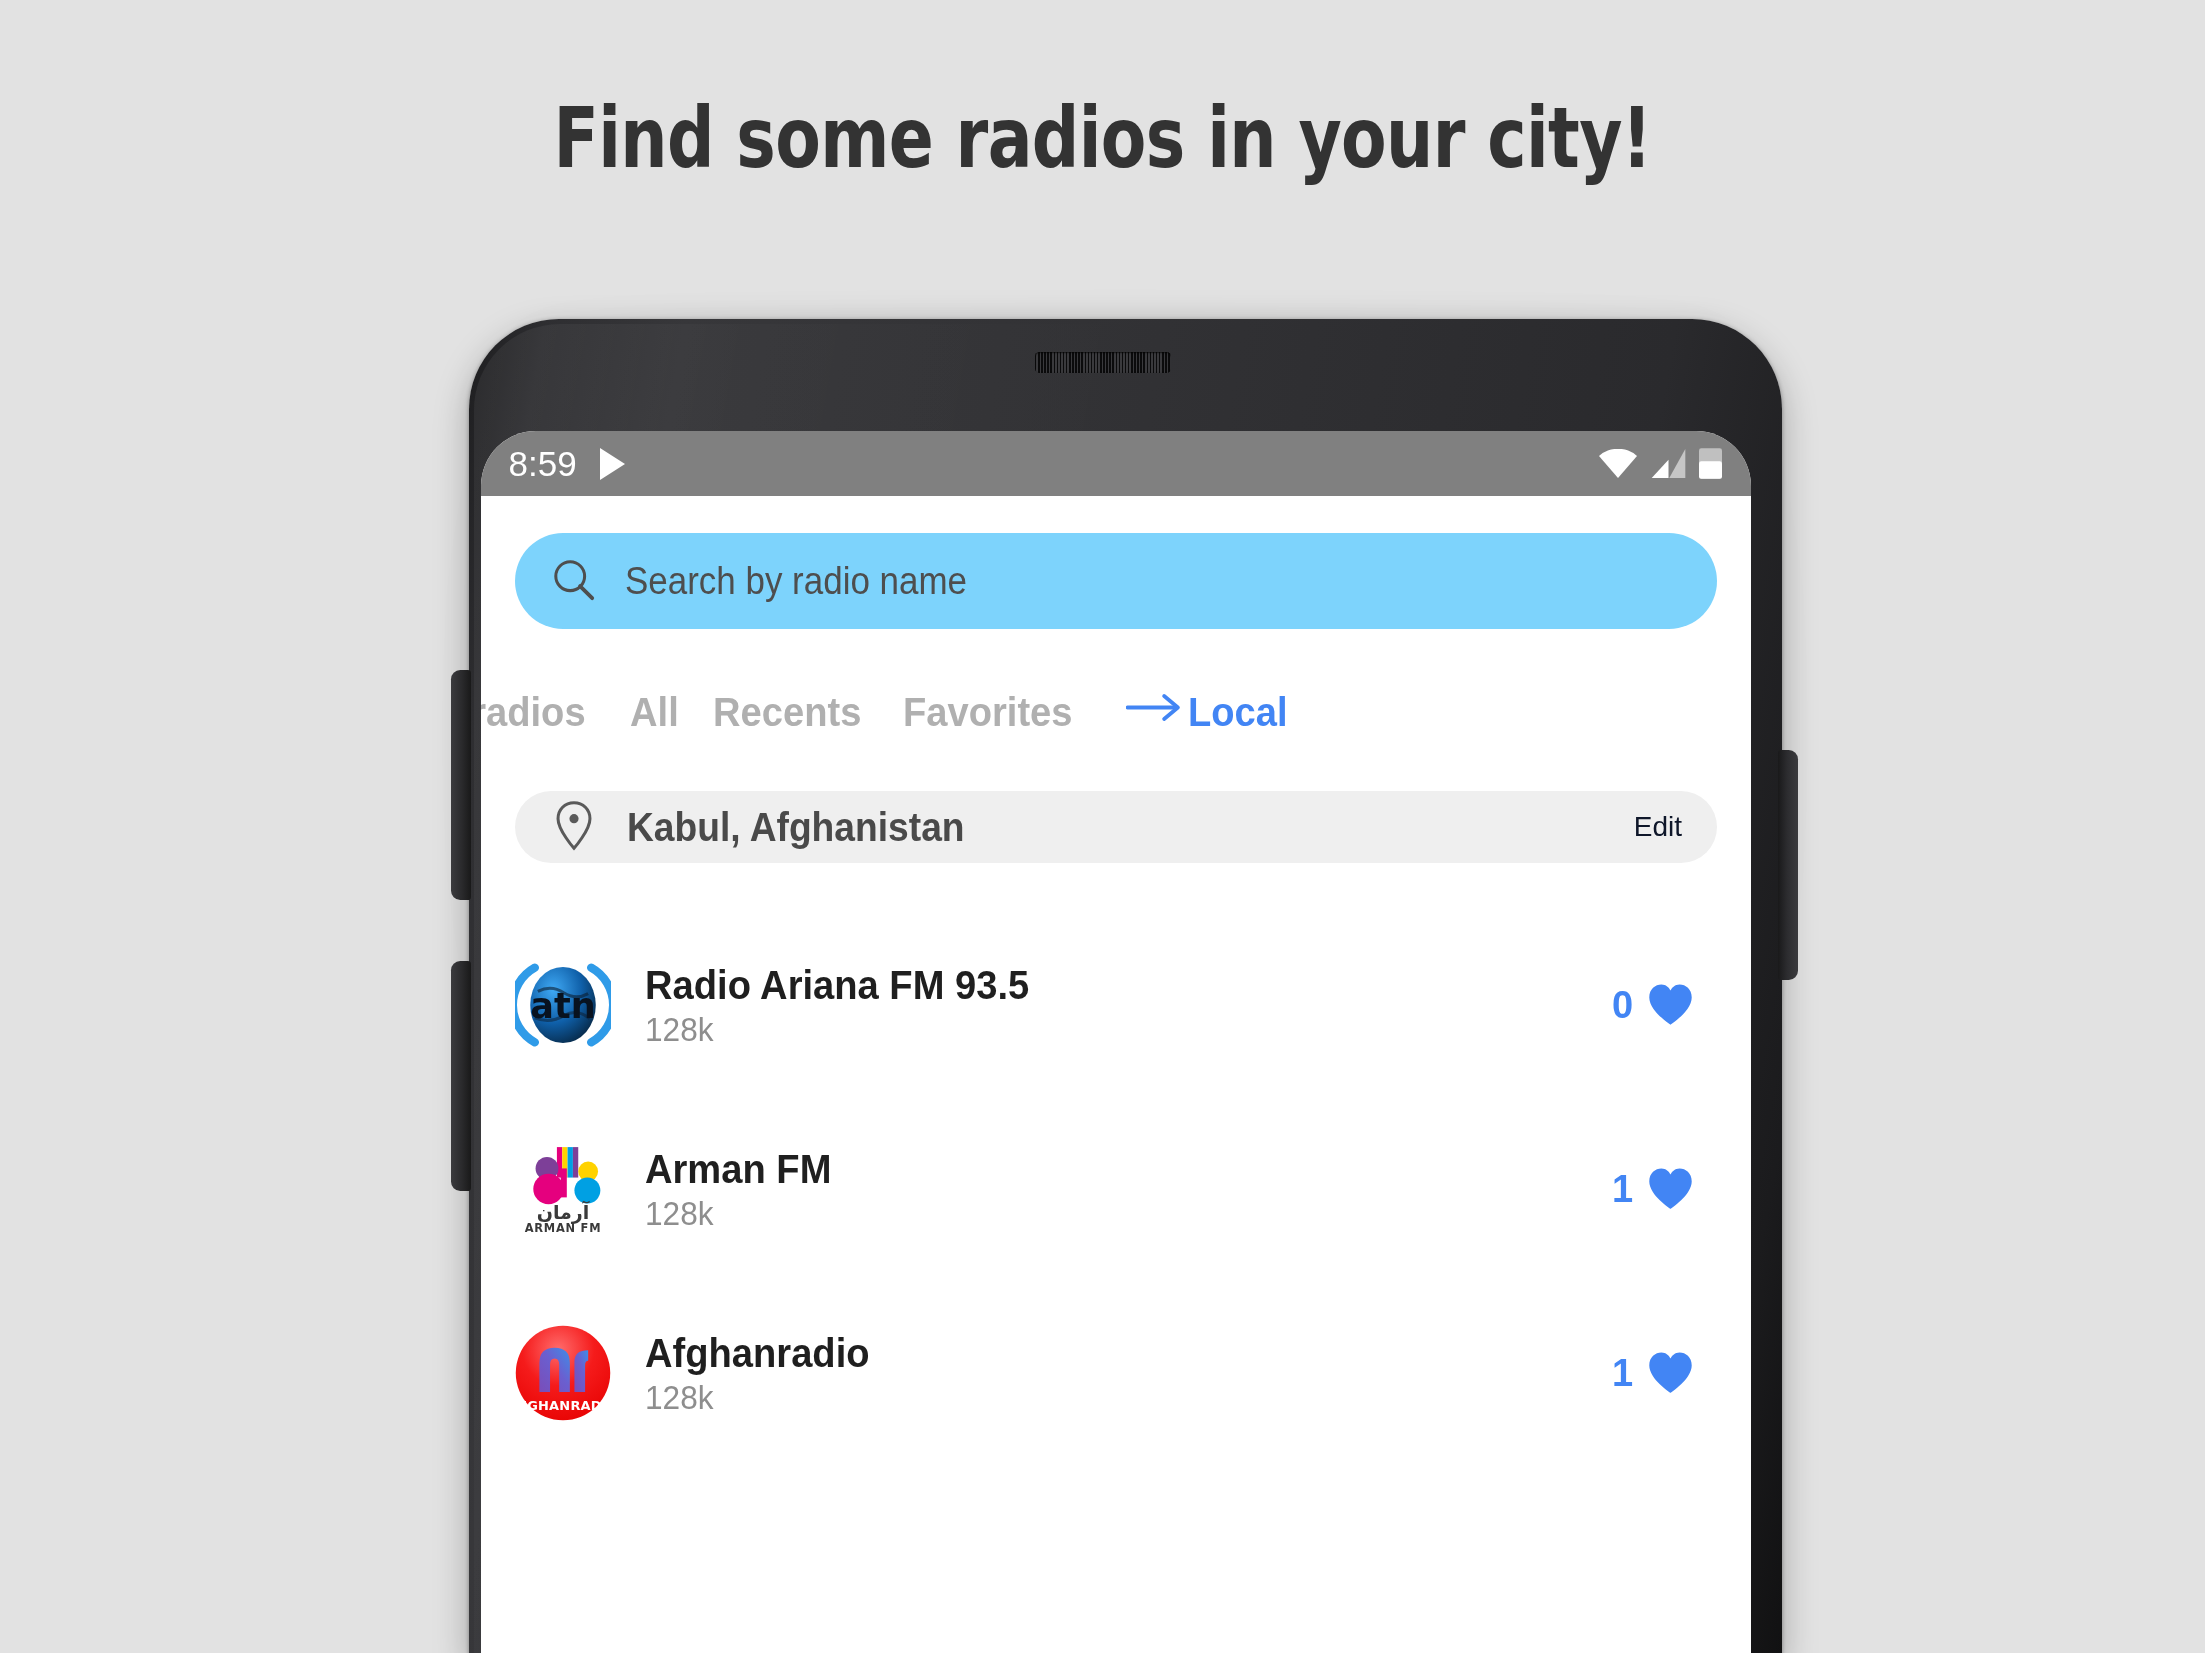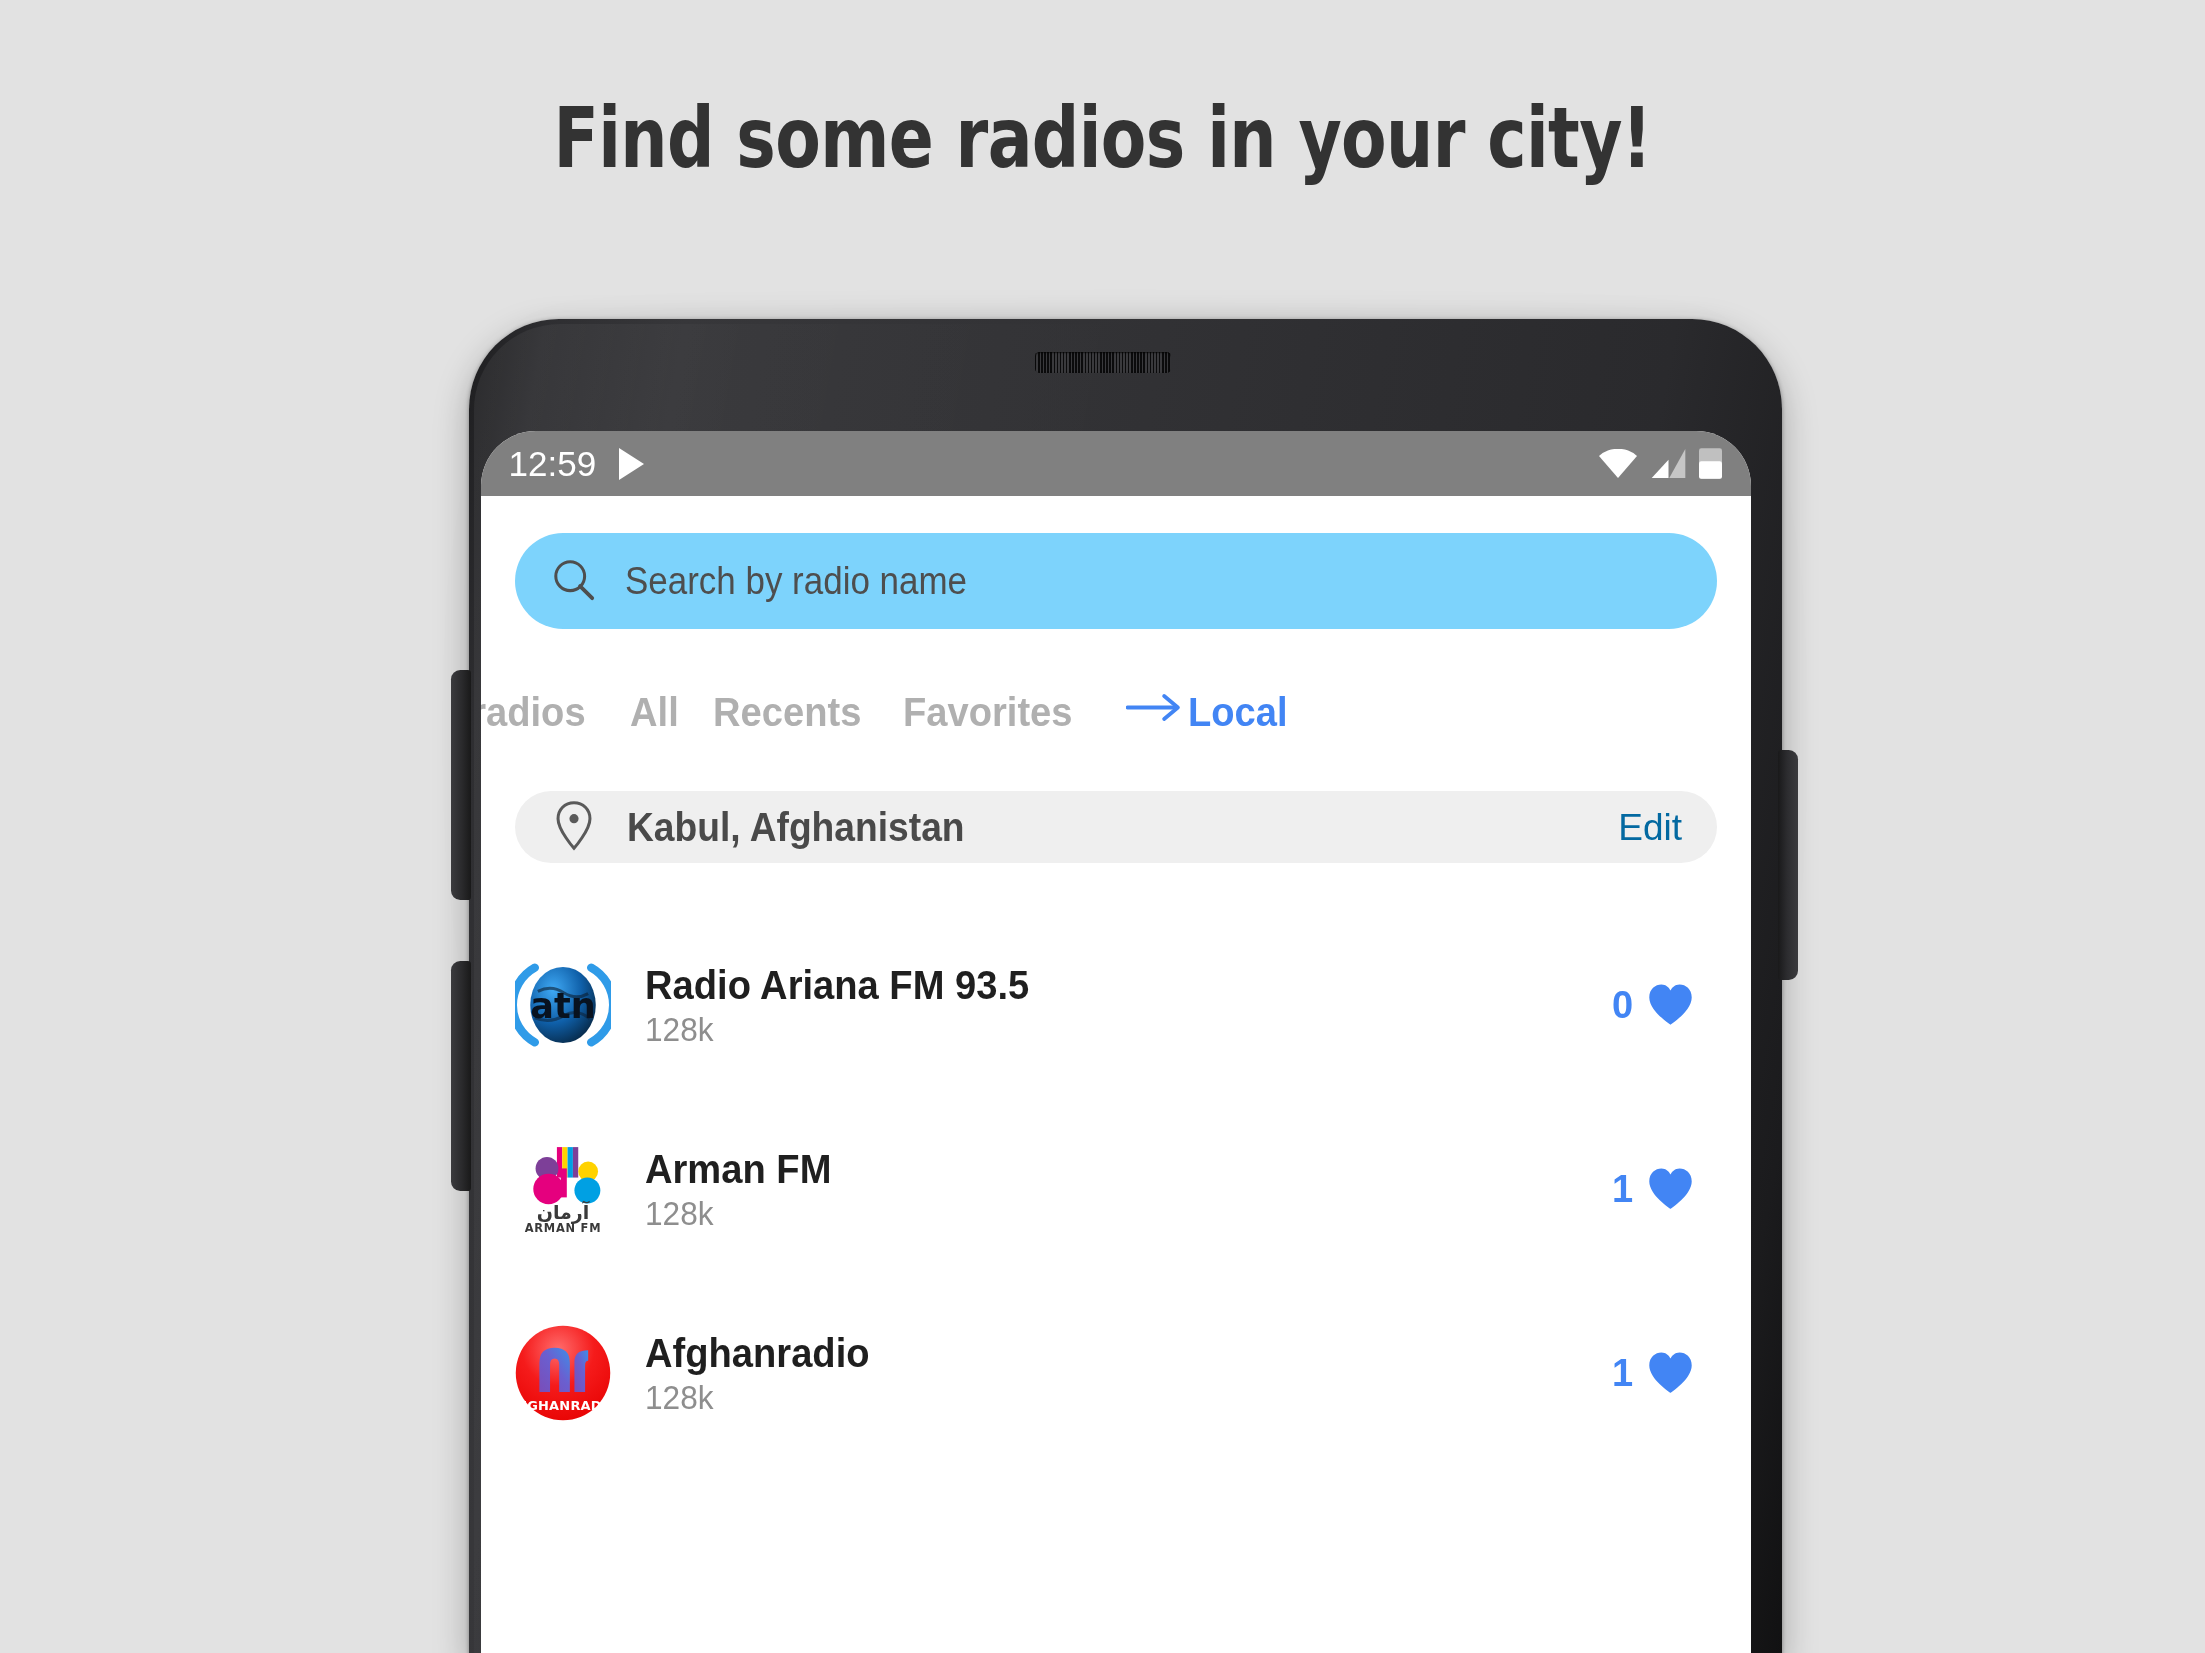--- a/index.html
+++ b/index.html
@@ -229,23 +229,23 @@
     font-size: 40px;
     font-weight: 700;
     color: #4a4a4a;
     line-height: 1;
     transform: scaleX(0.93);
     transform-origin: left center;
     white-space: nowrap;
   }
   .loc-edit {
     margin-left: auto;
-    font-size: 37px;
+    font-size: 28px;
     font-weight: 400;
-    color: #0369a1;
+    color: #0f172a;
     line-height: 1;
   }
 
   
   .radio-list { padding: 26px 34px 0 34px; margin-top: 24px; }
   .radio-row {
     display: flex;
     align-items: center;
     height: 184px;
   }
@@ -306,21 +306,21 @@
 
 <div class="device"></div>
 <div class="earpiece"></div>
 <div class="btn-vol-up"></div>
 <div class="btn-vol-down"></div>
 <div class="btn-power"></div>
 
 <div class="screen">
 
   <div class="statusbar">
-    <span class="sb-time">12:59</span>
+    <span class="sb-time">8:59</span>
     <span class="sb-play"></span>
     <span class="sb-right">
       <span>
         <svg class="ico-wifi" width="38" height="29" viewBox="0 0 50 38">
           <path d="M25 38 L0 9 A38 38 0 0 1 50 9 Z" fill="#ffffff"></path>
         </svg>
       </span>
       <span>
         <svg class="ico-signal" width="37" height="29" viewBox="0 0 48 38">
           <path d="M46 0 L46 38 L25 38 Z" fill="#ffffff" opacity="0.55"></path>

